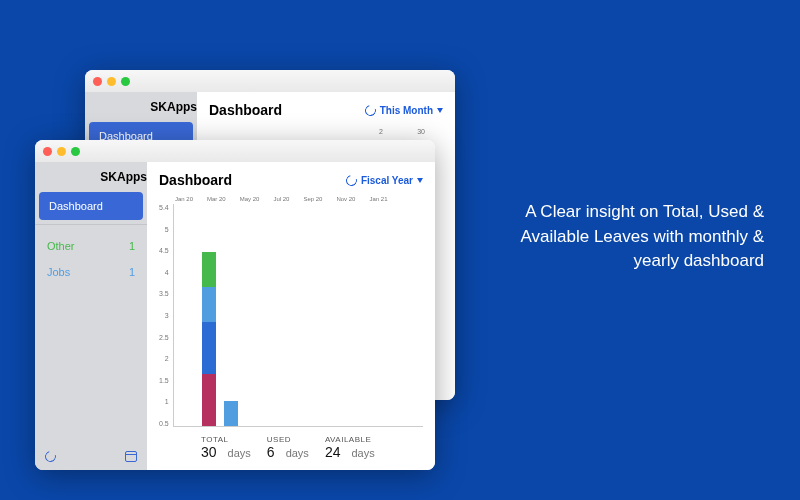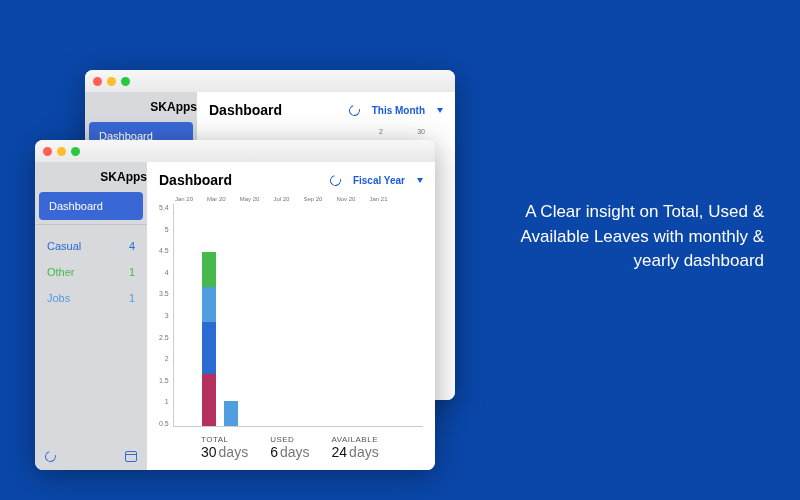--- a/index.html
+++ b/index.html
@@ -18,31 +18,31 @@
 .app-title{font-weight:700;text-align:right;padding:8px 0;font-size:12px}
 .nav-item{padding:8px 10px;color:#222;cursor:pointer}
 .nav-item.active{background:#3968d6;color:#fff;border-radius:4px;margin:0 4px}
 .sep{height:1px;background:#c4c5c8;margin:4px 0}
 .leave-list{padding:4px 0}
 .leave-row{display:flex;justify-content:space-between;padding:7px 12px;font-size:11px}
 .sb-footer{margin-top:auto;display:flex;justify-content:space-between;padding:8px 10px;color:#3968d6}
 .main{flex:1;background:#fff;display:flex;flex-direction:column;padding:10px 12px;min-width:0}
 .main-header{display:flex;justify-content:space-between;align-items:center;margin-bottom:4px}
 .main-title{font-size:14px;font-weight:600}
-.period{display:flex;align-items:center;gap:12px;color:#1a5adb;font-size:10px;font-weight:600;cursor:pointer}
+.period{display:flex;align-items:center;gap:4px;color:#1a5adb;font-size:10px;font-weight:600;cursor:pointer}
 .xlabels{display:flex;gap:14px;font-size:6px;color:#777;margin:4px 0 2px 16px;white-space:nowrap}
 .chart-wrap{display:flex;font-size:7px;color:#777;flex:1}
 .yaxis{display:flex;flex-direction:column;justify-content:space-between;align-items:flex-end;padding-right:4px}
 .plot{flex:1;border-left:1px solid #ccc;border-bottom:1px solid #ccc;position:relative}
 .bar-stack{position:absolute;bottom:0;width:14px;display:flex;flex-direction:column-reverse}
 .seg{width:100%}
 .seg.casual{background:#2a6bd4}.seg.other{background:#b5305e}.seg.paid{background:#45b94b}.seg.sick{background:#509de0}
-.summary{display:flex;gap:22px;padding:8px 0 0 42px;font-size:8px;color:#555}
+.summary{display:flex;gap:16px;padding:8px 0 0 42px;font-size:8px;color:#555}
 .summary .num{font-size:14px;color:#111;font-weight:500}
-.summary .unit{font-size:14px;color:#777;margin-left:2px}
+.summary .unit{font-size:11px;color:#777;margin-left:11px}
 .summary .lbl{letter-spacing:.5px}
 .icon{display:inline-block}
 .refresh{width:11px;height:11px;border:1.5px solid currentColor;border-radius:50%;border-top-color:transparent;transform:rotate(30deg)}
 .arrow-down{width:0;height:0;border-left:3px solid transparent;border-right:3px solid transparent;border-top:5px solid currentColor}
 .cal{width:12px;height:11px;border:1.5px solid currentColor;border-radius:2px;position:relative}
 .cal:before{content:"";position:absolute;top:2px;left:0;right:0;height:1px;background:currentColor}
 
 .frag{position:absolute;background:#2a6bd4}
 </style>
 </head>
@@ -86,24 +86,20 @@
       <span class="dot r"></span>
       <span class="dot y"></span>
       <span class="dot g"></span>
     </div>
     <div class="body">
       <div class="sidebar sb-front">
         <div class="app-title">SKApps</div>
         <div class="nav-item active">Dashboard</div>
         <div class="sep"></div>
         <div class="leave-list">
-          <div class="leave-row">
-            <span style="color:#2a6bd4">Casual</span>
-            <span style="color:#2a6bd4">4</span>
-          </div>
           <div class="leave-row">
             <span style="color:#45b94b">Other</span>
             <span style="color:#45b94b">1</span>
           </div>
           <div class="leave-row">
             <span style="color:#509de0">Jobs</span>
             <span style="color:#509de0">1</span>
           </div>
         </div>
         <div class="sb-footer">

